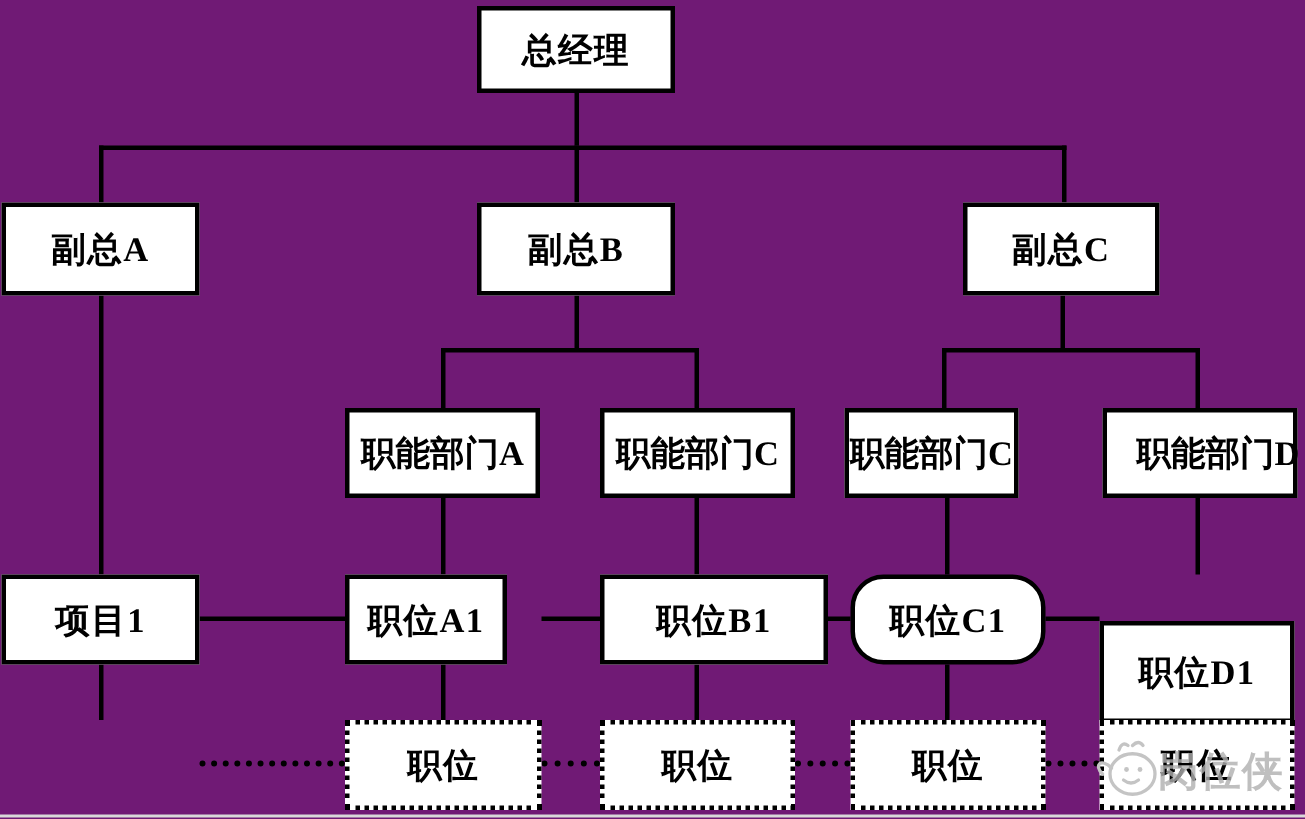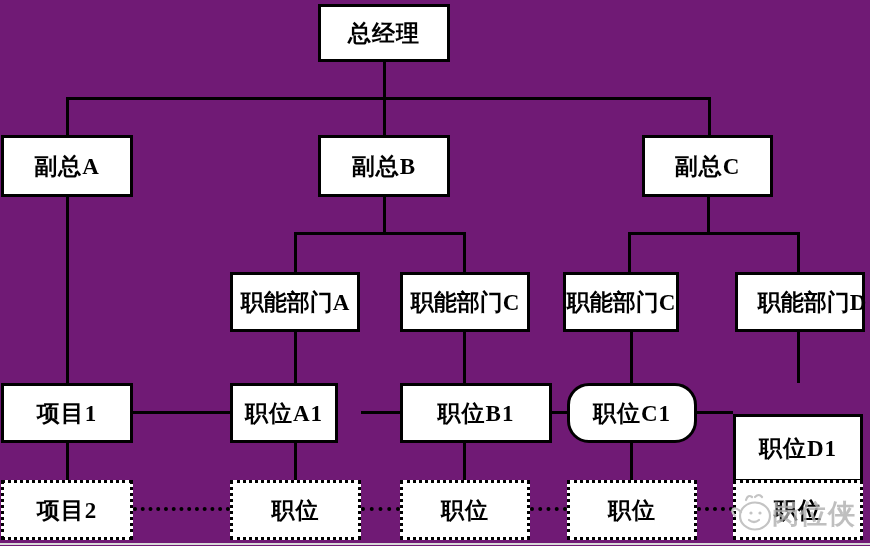--- a/index.html
+++ b/index.html
@@ -133,21 +133,20 @@
   <div class="node" id="n-vp-c">副总C</div>
   <div class="node" id="n-dept-a">职能部门A</div>
   <div class="node" id="n-dept-b">职能部门C</div>
   <div class="node" id="n-dept-c">职能部门C</div>
   <div class="node" id="n-dept-d">职能部门D</div>
   <div class="node" id="n-proj1">项目1</div>
   <div class="node" id="n-pos-a1">职位A1</div>
   <div class="node" id="n-pos-b1">职位B1</div>
   <div class="node" id="n-pos-c1">职位C1</div>
   <div class="node" id="n-pos-d1">职位D1</div>
-  <div class="node dotted" id="n-proj2">项目2</div>
   <div class="node dotted" id="n-pos-a2">职位</div>
   <div class="node dotted" id="n-pos-b2">职位</div>
   <div class="node dotted" id="n-pos-c2">职位</div>
   <div class="node dotted" id="n-pos-d2">职位</div>
 
   <div id="watermark">
     <svg width="46" height="46" viewBox="0 0 46 46">
       <g fill="none" stroke="#c4c4c4" stroke-width="2.2" stroke-linecap="round">
         <ellipse cx="27" cy="26" rx="15" ry="13.5"></ellipse>
         <path d="M13,22 C6,15 1,20 7,26"></path>

